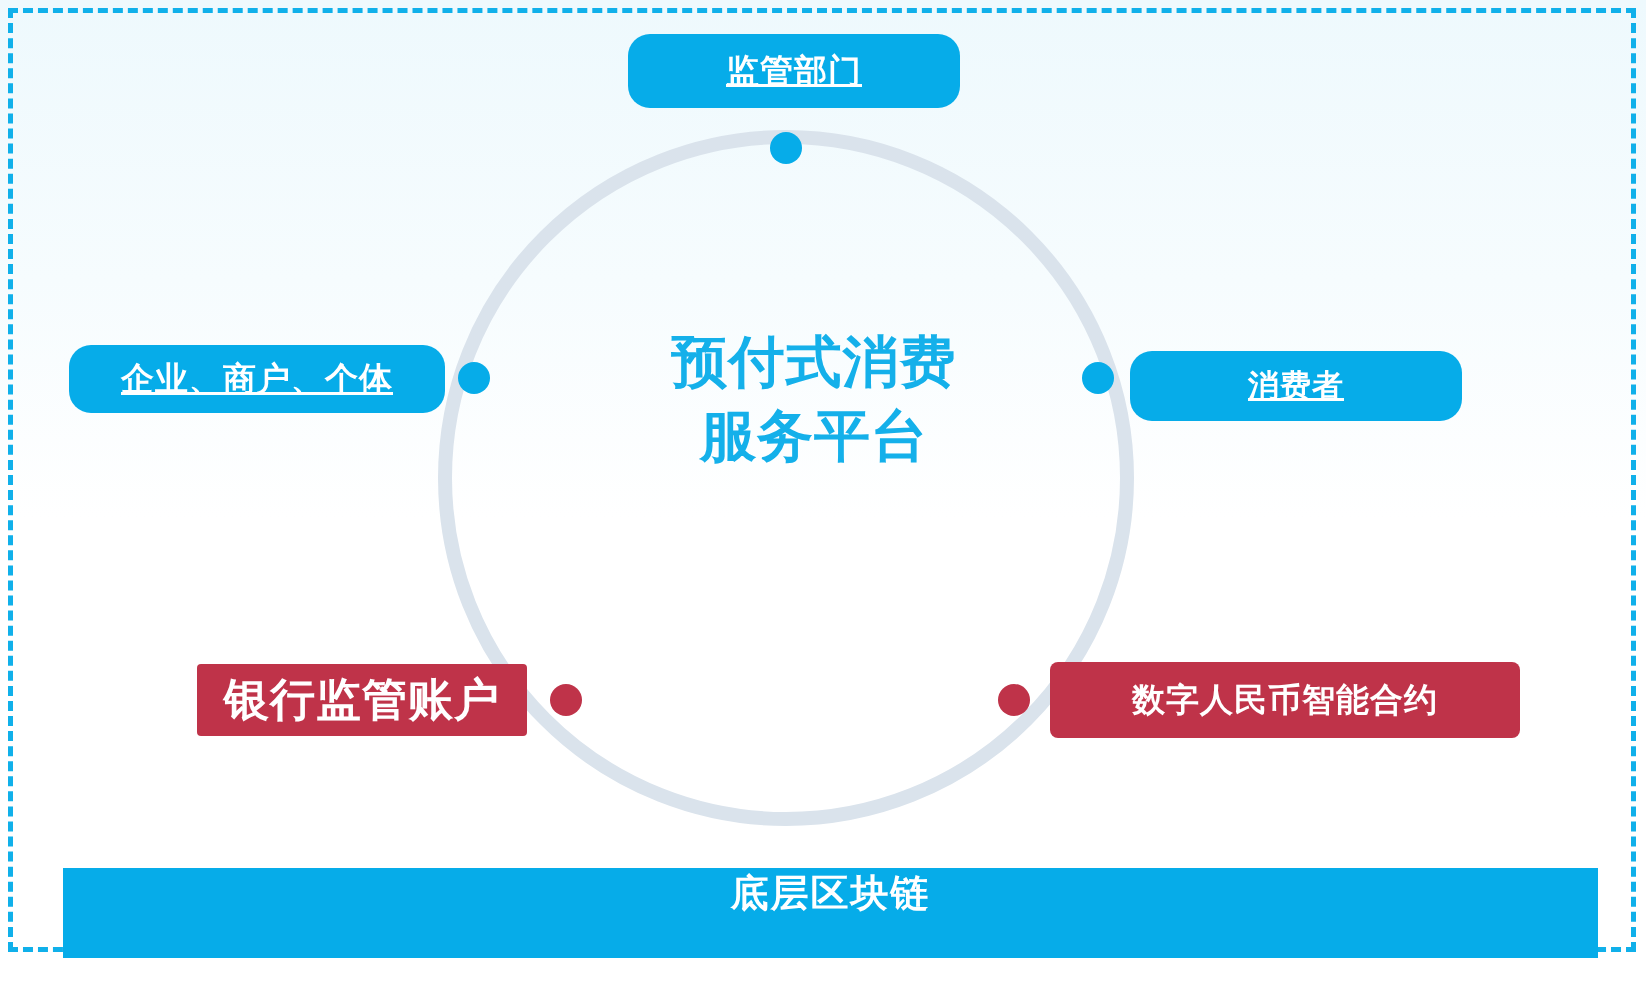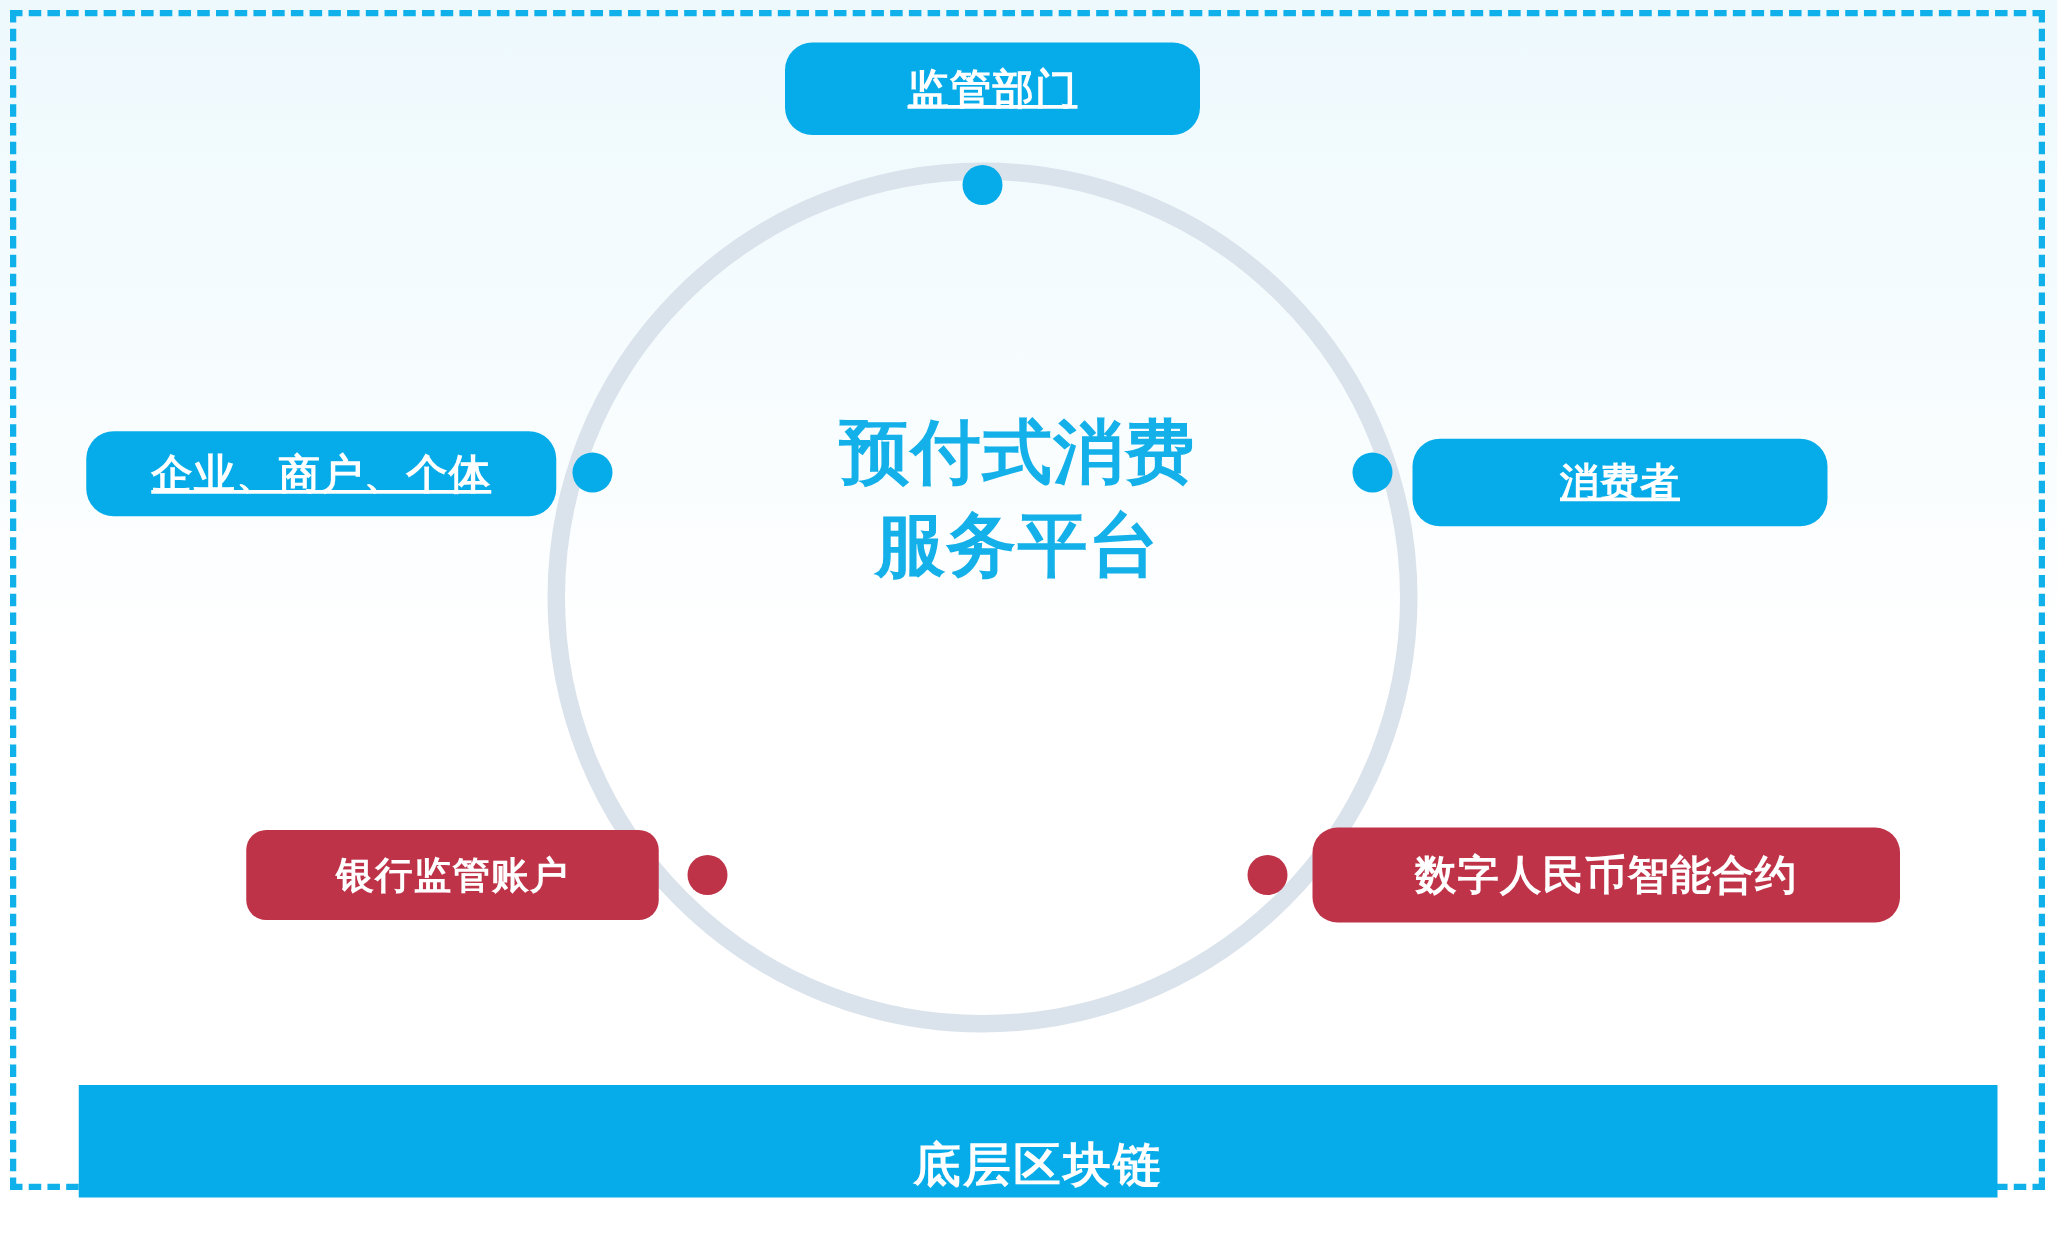--- a/index.html
+++ b/index.html
@@ -84,27 +84,27 @@
   }
   #pill-consumer {
     left: 1130px; top: 351px;
     width: 332px; height: 70px;
     border-radius: 22px;
     font-size: 31px;
   }
   #pill-bank {
     left: 197px; top: 664px;
     width: 330px; height: 72px;
-    border-radius: 16px;
-    font-size: 30px;
+    border-radius: 4px;
+    font-size: 45px;
   }
   #pill-contract {
     left: 1050px; top: 662px;
     width: 470px; height: 76px;
-    border-radius: 20px;
+    border-radius: 8px;
     font-size: 33px;
   }
 
   
   .dot {
     position: absolute;
     border-radius: 50%;
   }
   .dot.blue { background: #06ace9; }
   .dot.red  { background: #bf3349; }
@@ -117,21 +117,21 @@
 
   
   #bottom-bar {
     position: absolute;
     left: 63px;
     top: 868px;
     width: 1535px;
     height: 90px;
     background: #06ace9;
     display: flex;
-    align-items: flex-end;
+    align-items: flex-start;
     justify-content: center;
     color: #ffffff;
     font-size: 38px;
     font-weight: bold;
     letter-spacing: 2px;
     box-sizing: border-box;
   }
 </style>
 </head>
 <body>

